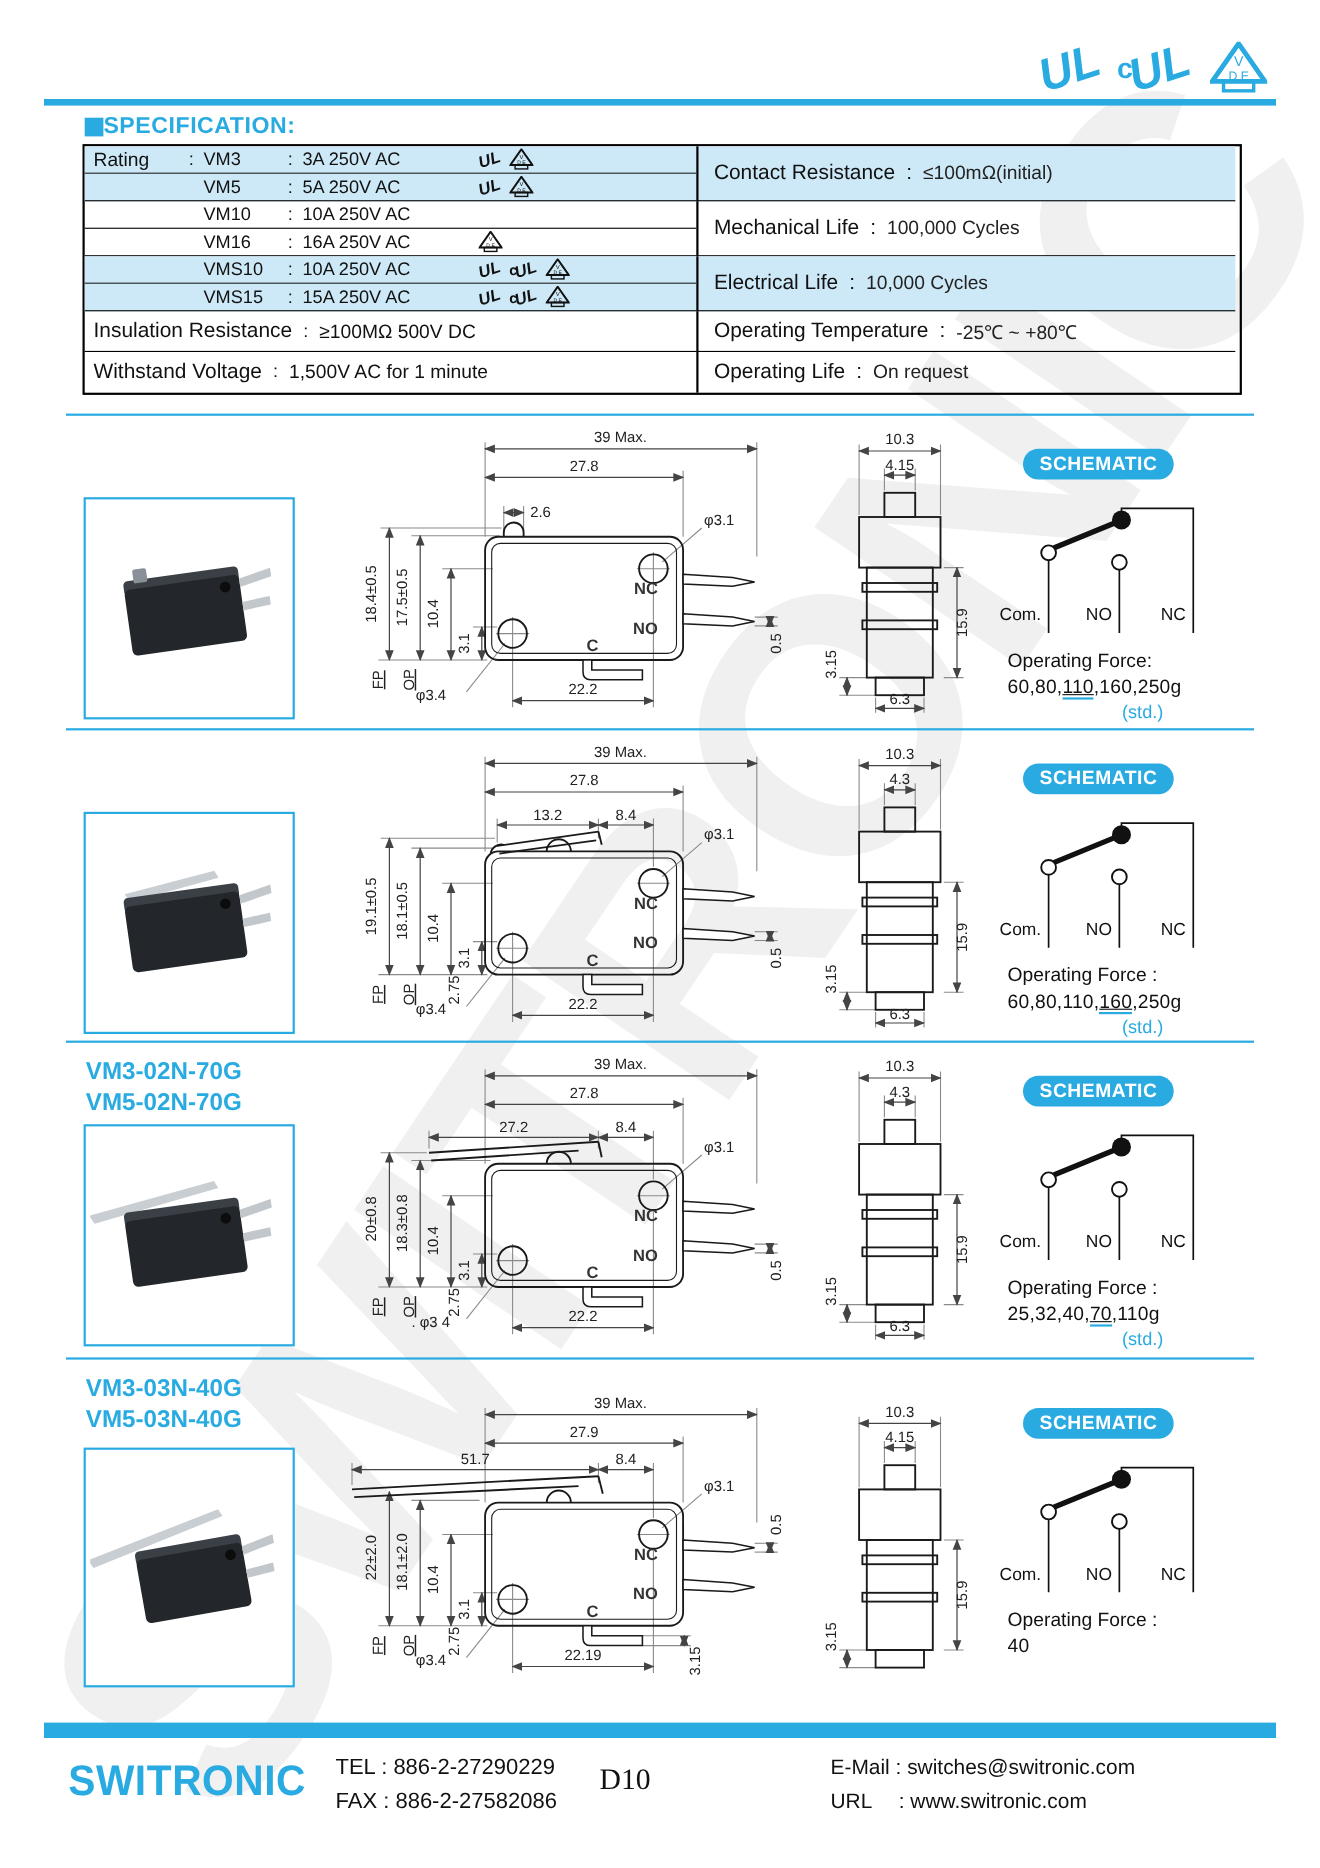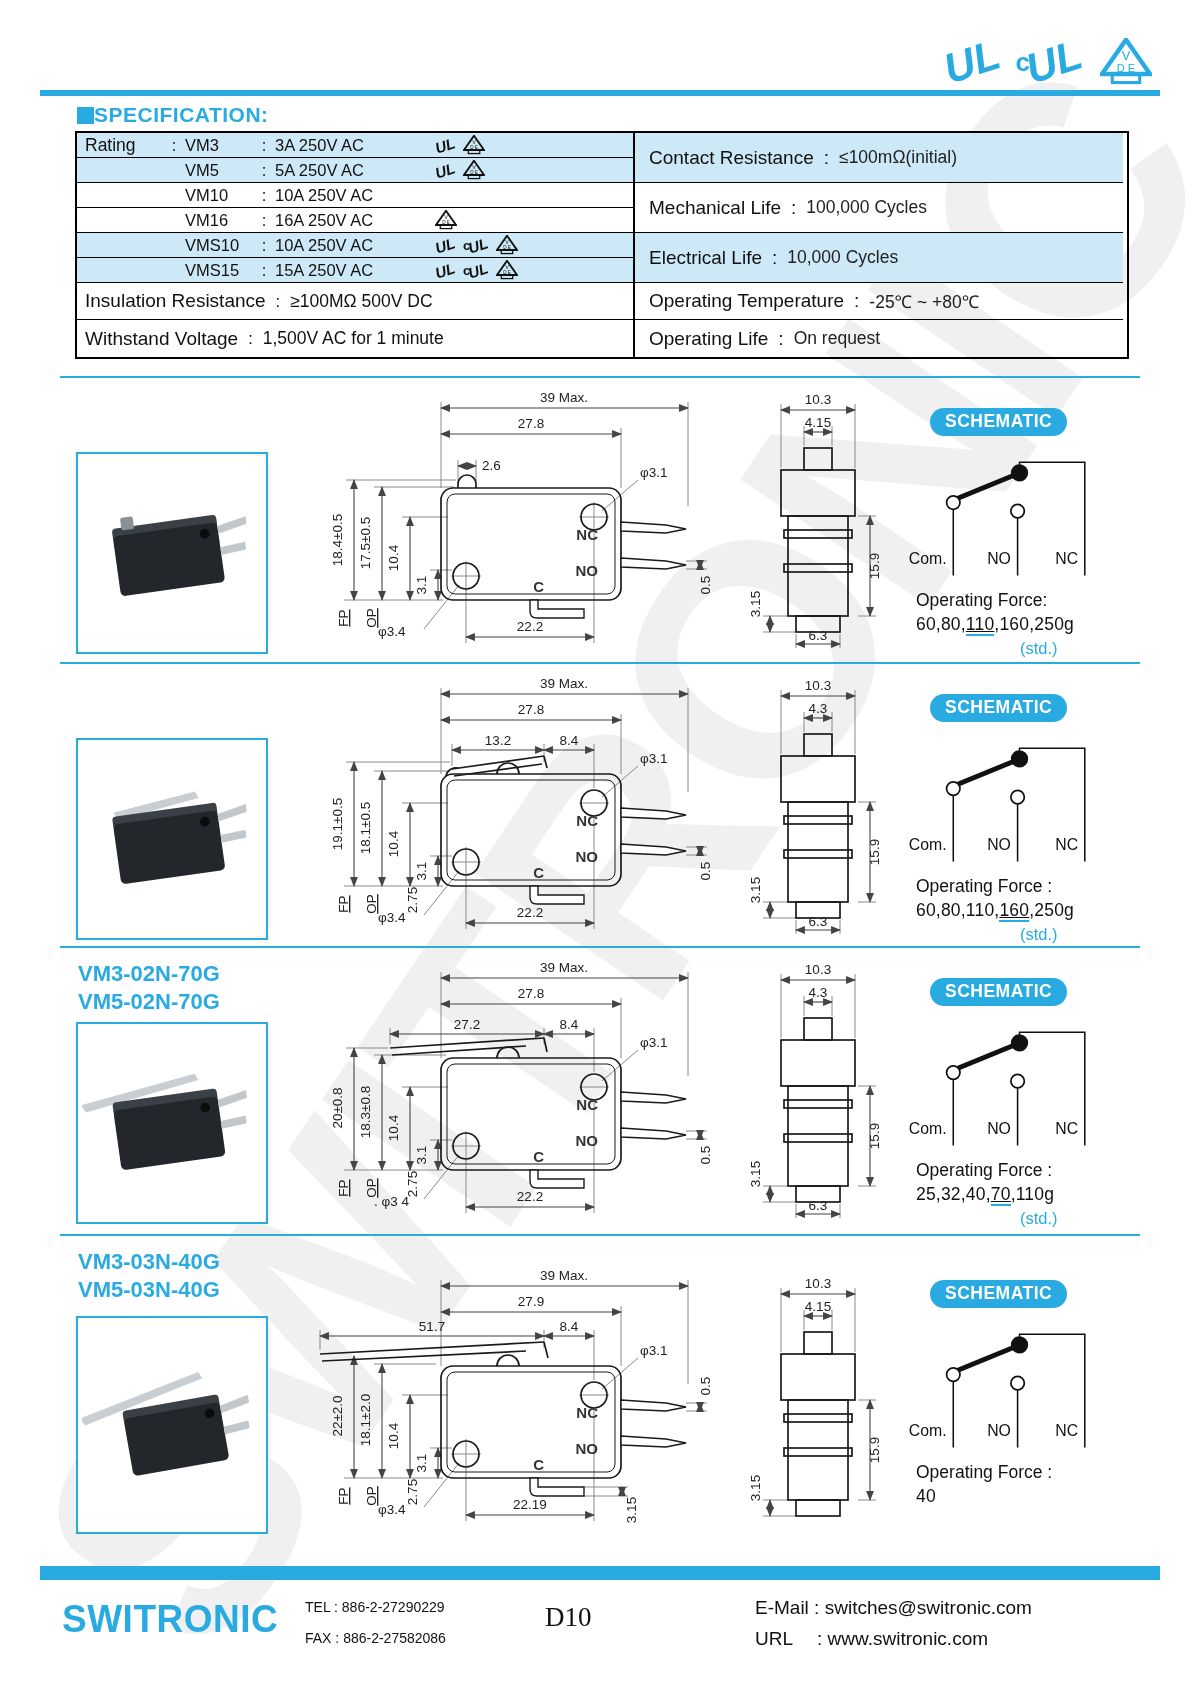--- a/index.html
+++ b/index.html
@@ -78,21 +78,21 @@
   .lever{stroke:#111;stroke-width:5;stroke-linecap:round;}
   .dot{fill:#111;}
   .open{fill:#fff;stroke:#111;stroke-width:1.8;}
   text.ct{font-size:16.5px;fill:#111;}
 
   
   .foot-bar{position:absolute;left:40px;top:1566px;width:1120px;height:14px;background:#29abe2;}
   .footer{position:absolute;left:0;top:1592px;width:1200px;}
   .f-logo{position:absolute;left:62px;top:6px;color:#29abe2;font-size:37px;font-weight:bold;letter-spacing:0.5px;
           transform:scaleY(1.05);}
-  .f-telfax{position:absolute;left:305px;top:0;font-size:14px;line-height:31px;}
+  .f-telfax{position:absolute;left:305px;top:0;font-size:20px;line-height:31px;}
   .f-page{position:absolute;left:545px;top:10px;font-family:"Liberation Serif",serif;font-size:27px;}
   .f-urls{position:absolute;left:755px;top:0;font-size:19px;line-height:31px;}
   .f-urls .lab{display:inline-block;width:62px;}
 </style>
 </head>
 <body>
 
 <svg width="0" height="0" style="position:absolute">
     <defs>
 <marker id="ar" viewBox="0 0 10 10" refX="9" refY="5" markerWidth="9" markerHeight="9" orient="auto-start-reverse">

